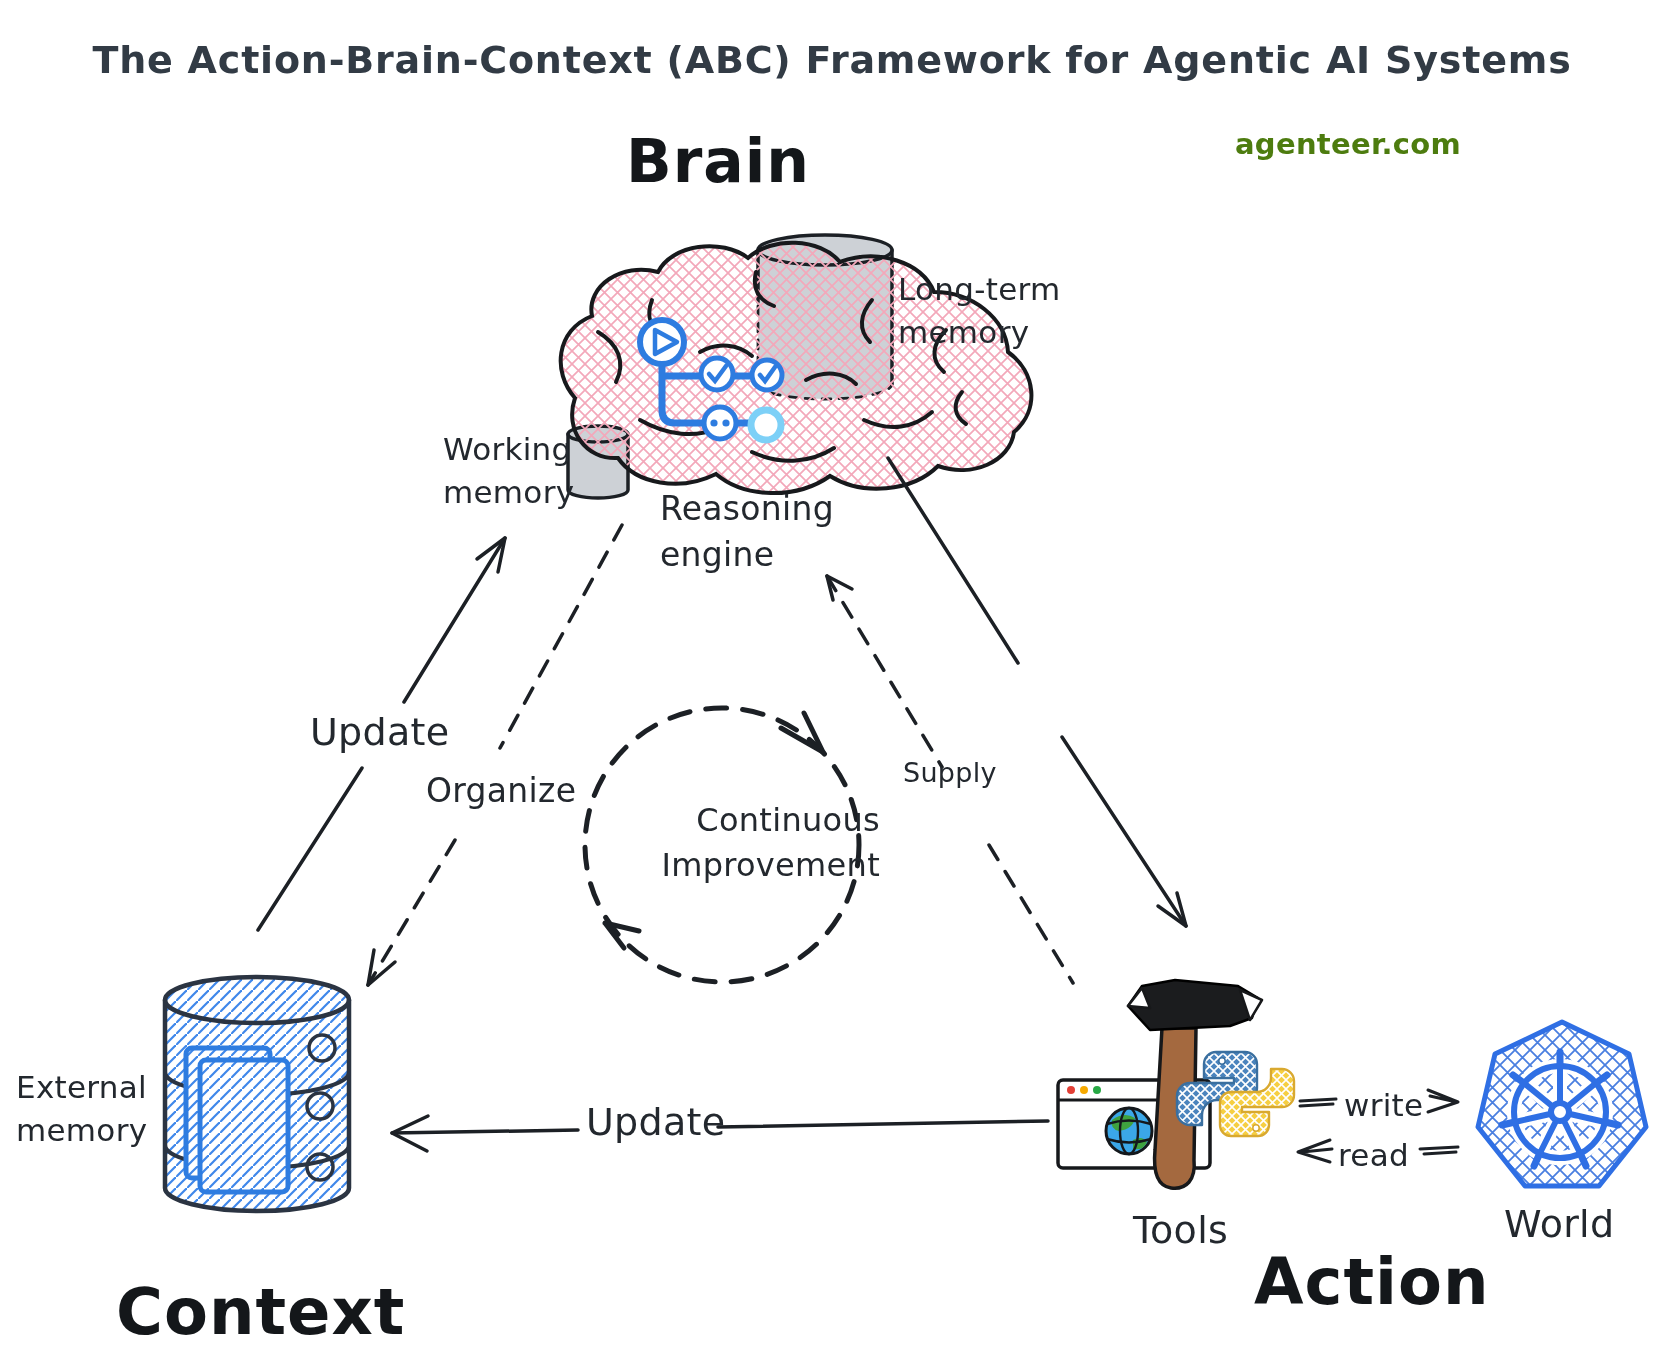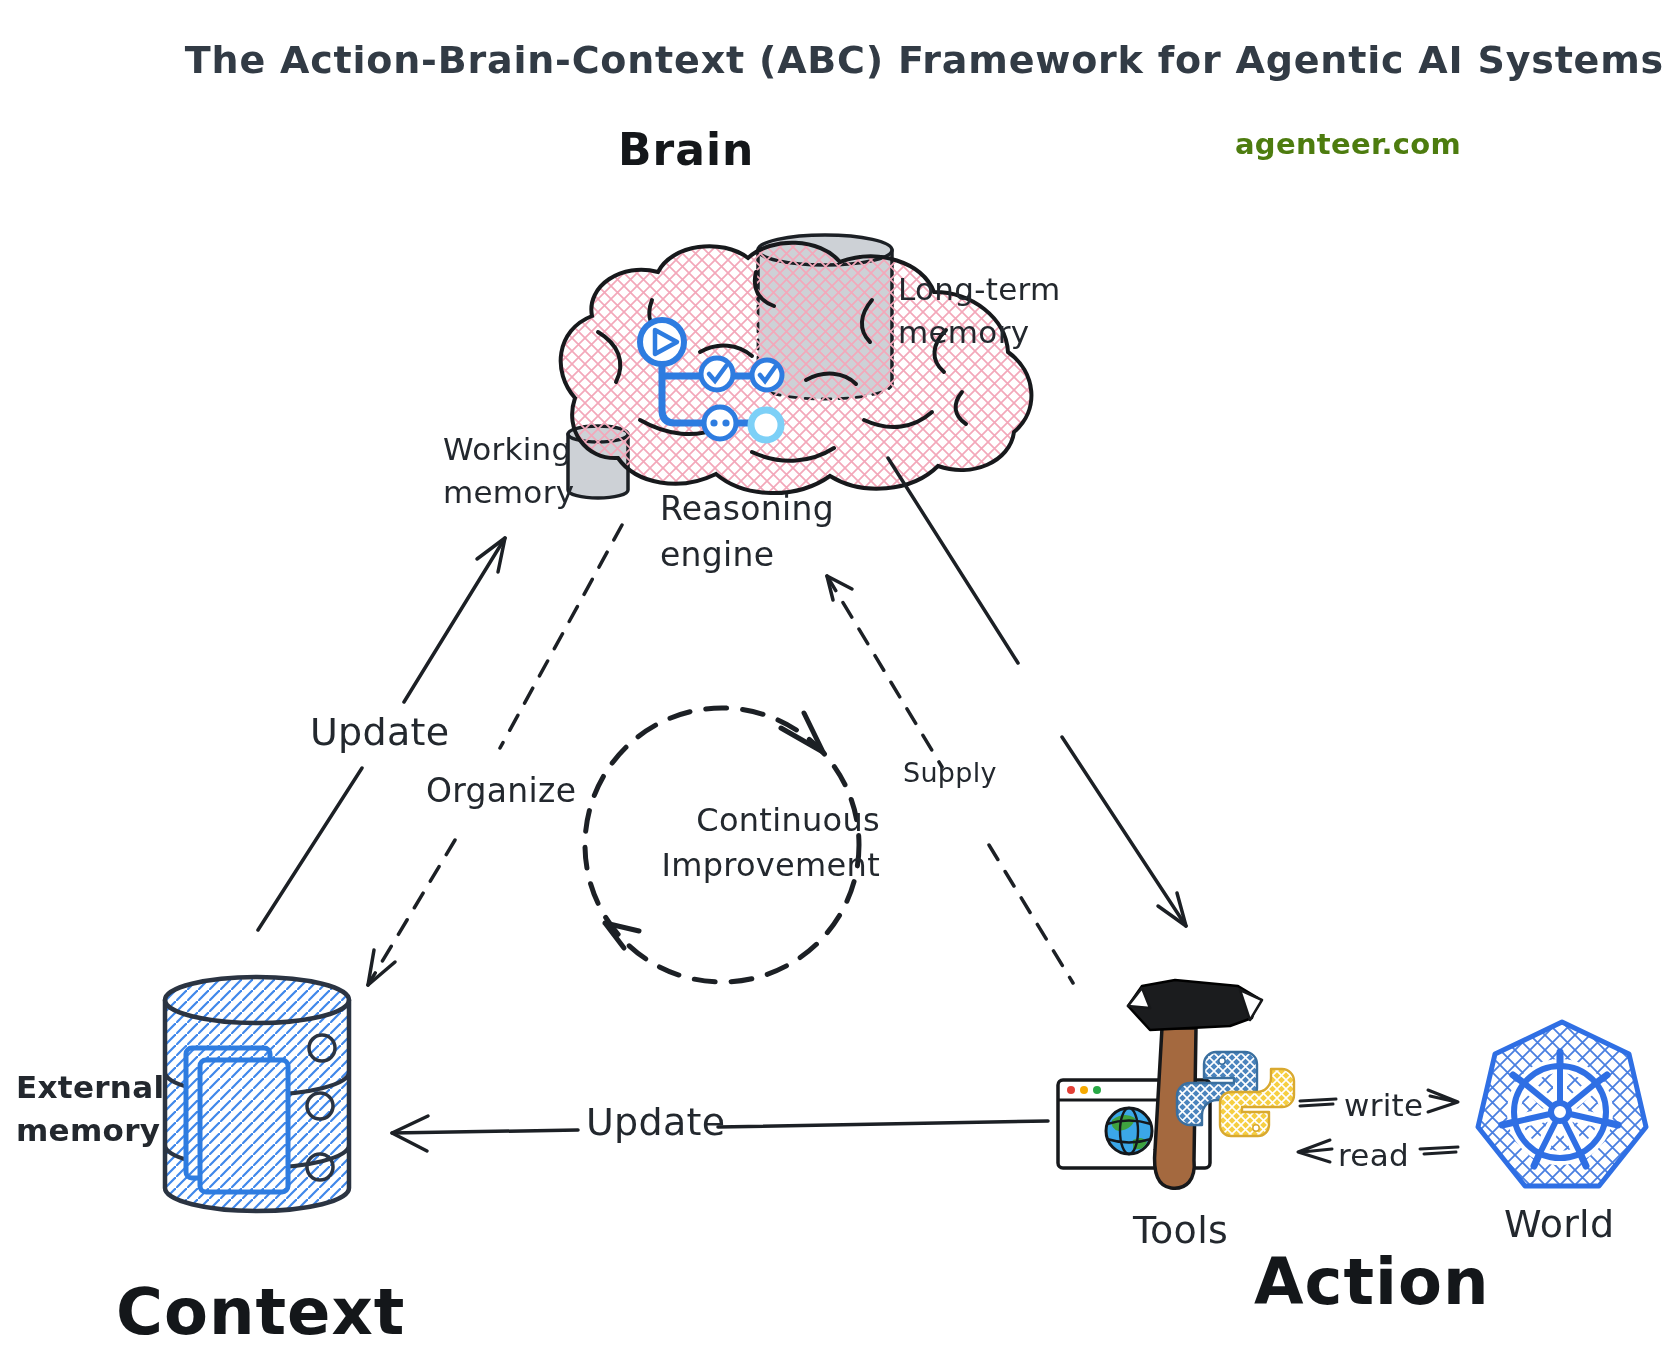--- a/index.html
+++ b/index.html
@@ -1,34 +1,34 @@
 <!DOCTYPE html>
 <html><head>
 <meta charset="utf-8">
 <style>
   html,body{margin:0;padding:0;background:#ffffff;}
   #canvas{position:relative;width:1664px;height:1346px;background:#ffffff;overflow:hidden;
           font-family:"DejaVu Sans","Liberation Sans",sans-serif;}
   #art{position:absolute;left:0;top:0;}
   .lbl{position:absolute;color:#23282e;white-space:pre-line;line-height:1.38;letter-spacing:.3px;}
-  .title{left:0;right:0;top:34px;text-align:right;font-size:38px;font-weight:600;color:#323b45;letter-spacing:.8px;}
+  .title{left:0;right:0;top:34px;text-align:center;font-size:38px;font-weight:600;color:#323b45;letter-spacing:.8px;}
   .watermark{left:1235px;top:124px;font-size:29px;font-weight:600;color:#4d7c0f;}
   .h-node{font-weight:700;color:#14171a;letter-spacing:1px;}
-  .h-brain{left:618px;top:120px;width:200px;font-size:44px;}
+  .h-brain{left:618px;top:120px;width:200px;text-align:center;font-size:60px;}
   .h-context{left:116px;top:1236px;font-size:64px;margin-top:32px;}
   .h-action{left:1254px;top:1238px;font-size:64px;}
   .lt-mem{left:898px;top:268px;font-size:31px;}
   .wk-mem{left:443px;top:428px;font-size:31px;}
   .rsn{left:660px;top:486px;font-size:33px;}
   .e-update-l{left:310px;top:706px;font-size:38px;}
   .e-organize{left:426px;top:768px;font-size:33px;}
   .e-execute{left:958px;top:676px;font-size:42px;}
   .e-supply{left:903px;top:754px;font-size:27px;}
   .loop{left:565px;top:798px;width:315px;text-align:right;font-size:32px;line-height:1.42;font-weight:500;}
-  .ext-mem{left:16px;top:1066px;font-size:31px;font-weight:bold;}
+  .ext-mem{left:16px;top:1066px;font-size:31px;}
   .e-update-b{left:586px;top:1096px;font-size:38px;}
   .tools{left:1133px;top:1204px;font-size:38px;}
   .write{left:1344px;top:1084px;font-size:31px;}
   .read{left:1338px;top:1134px;font-size:31px;}
   .world{left:1504px;top:1198px;font-size:38px;}
 </style>
 </head>
 <body>
 
 <div id="canvas">

